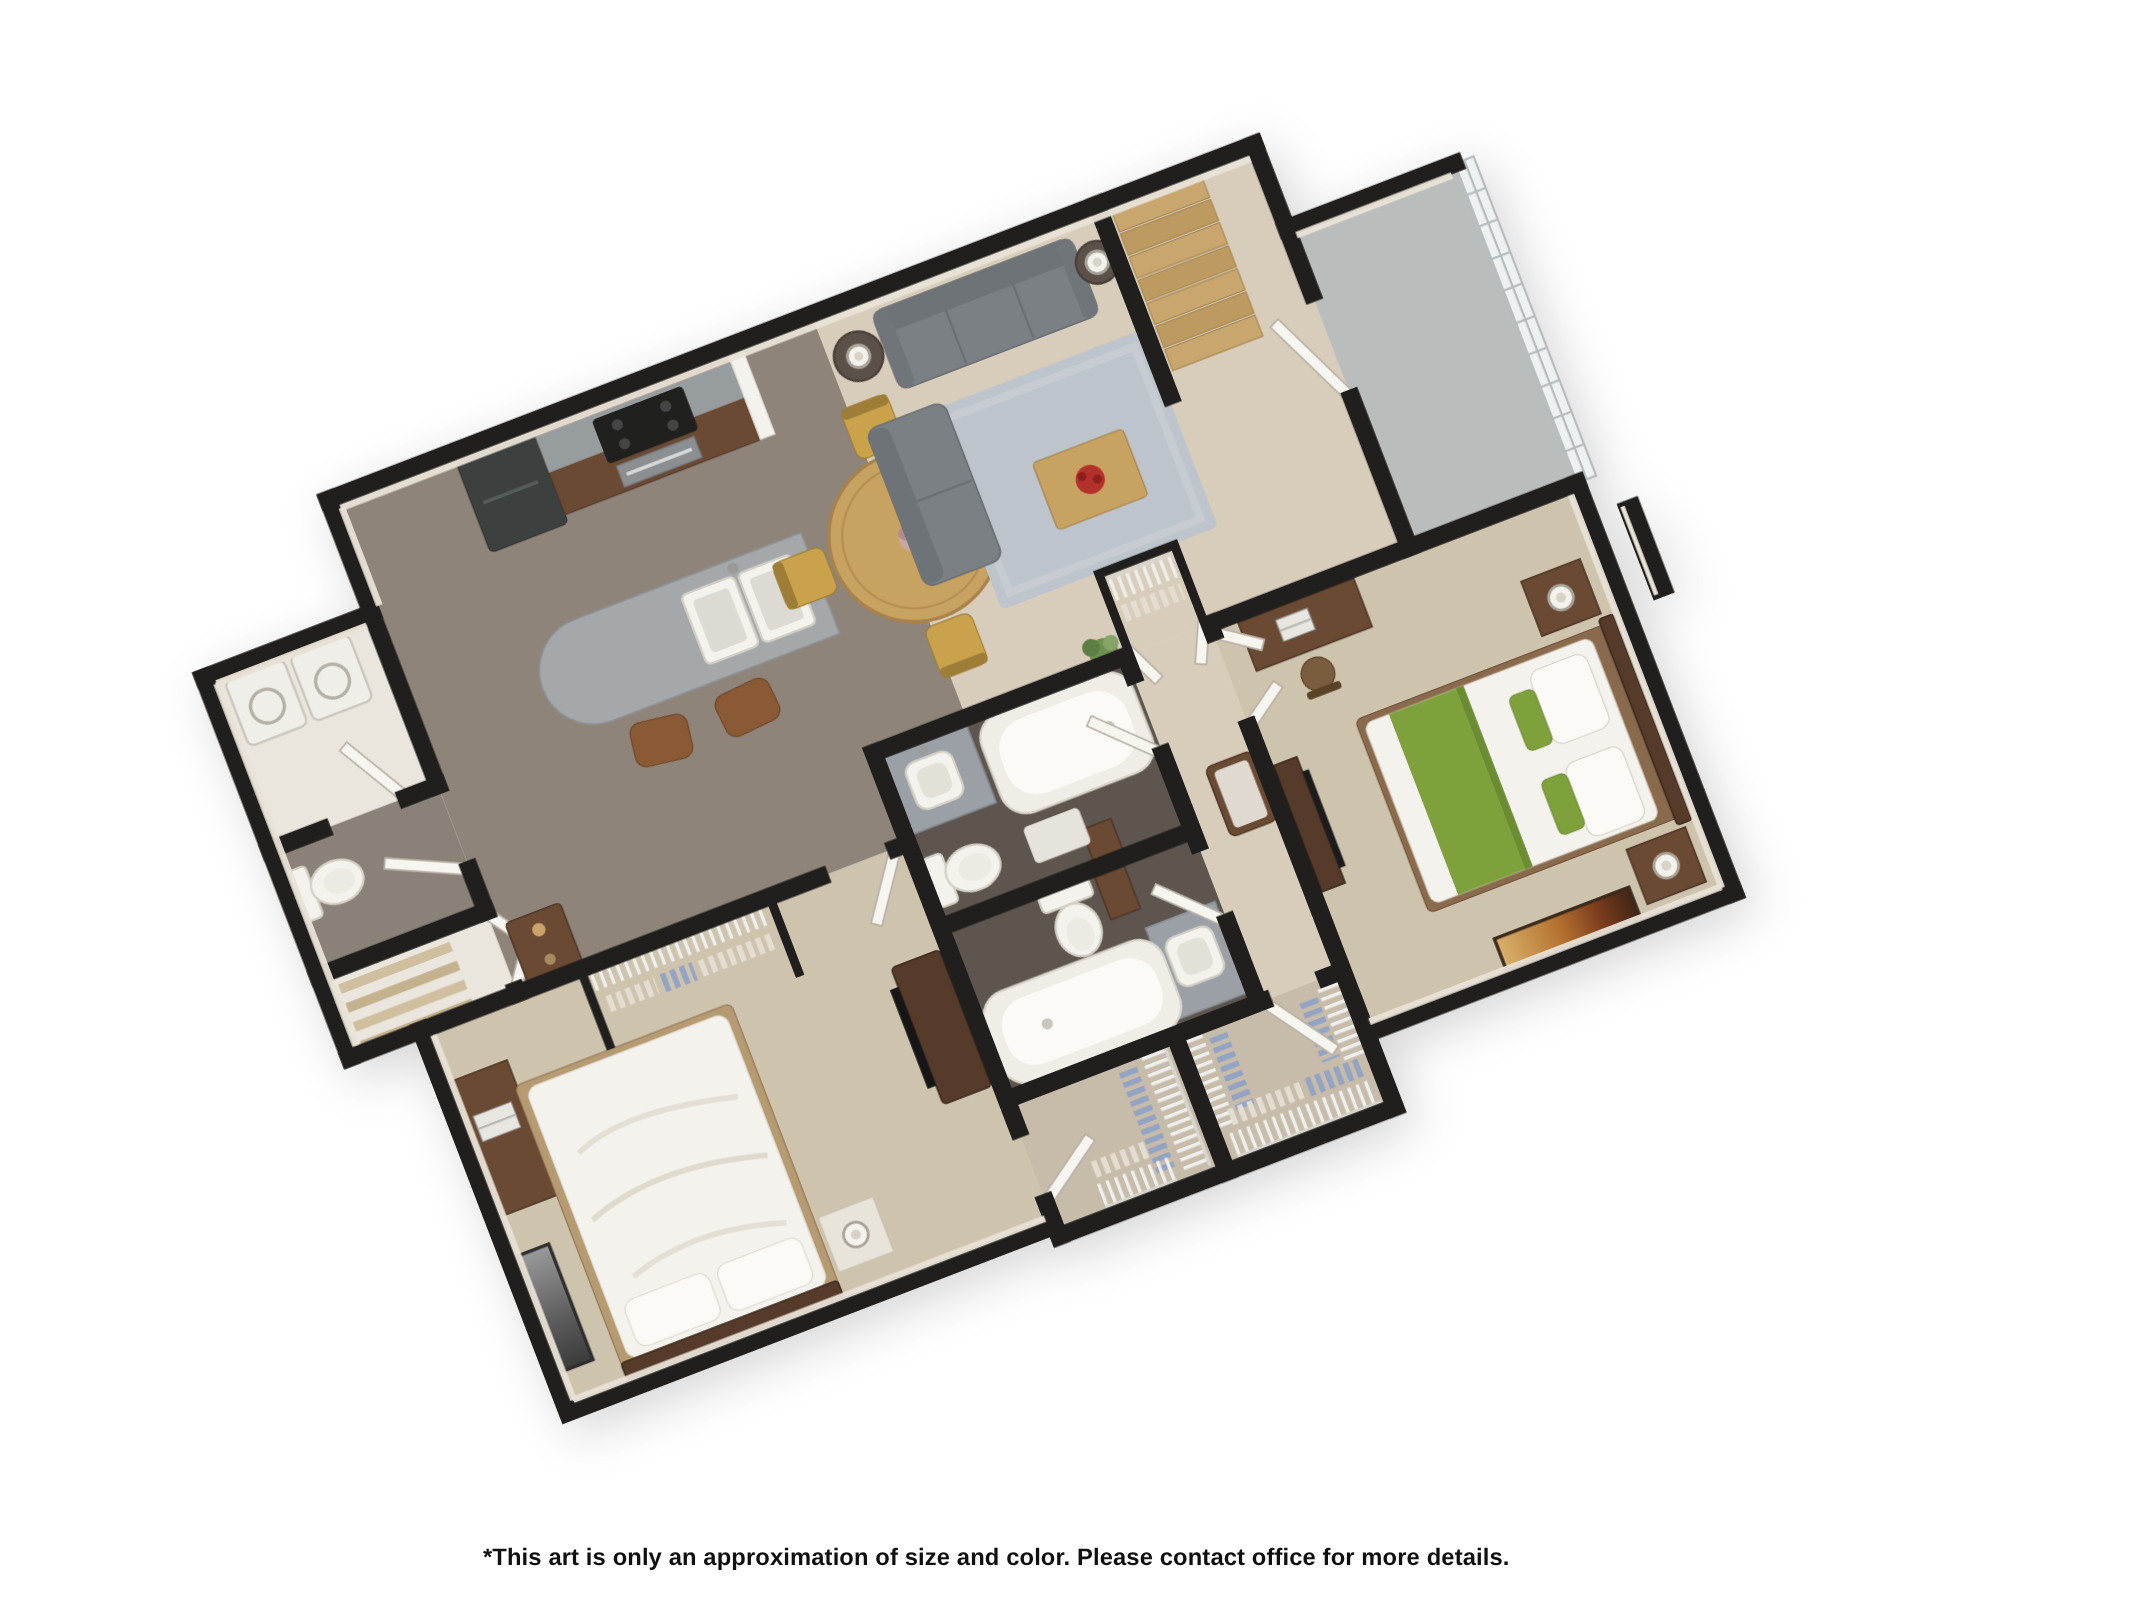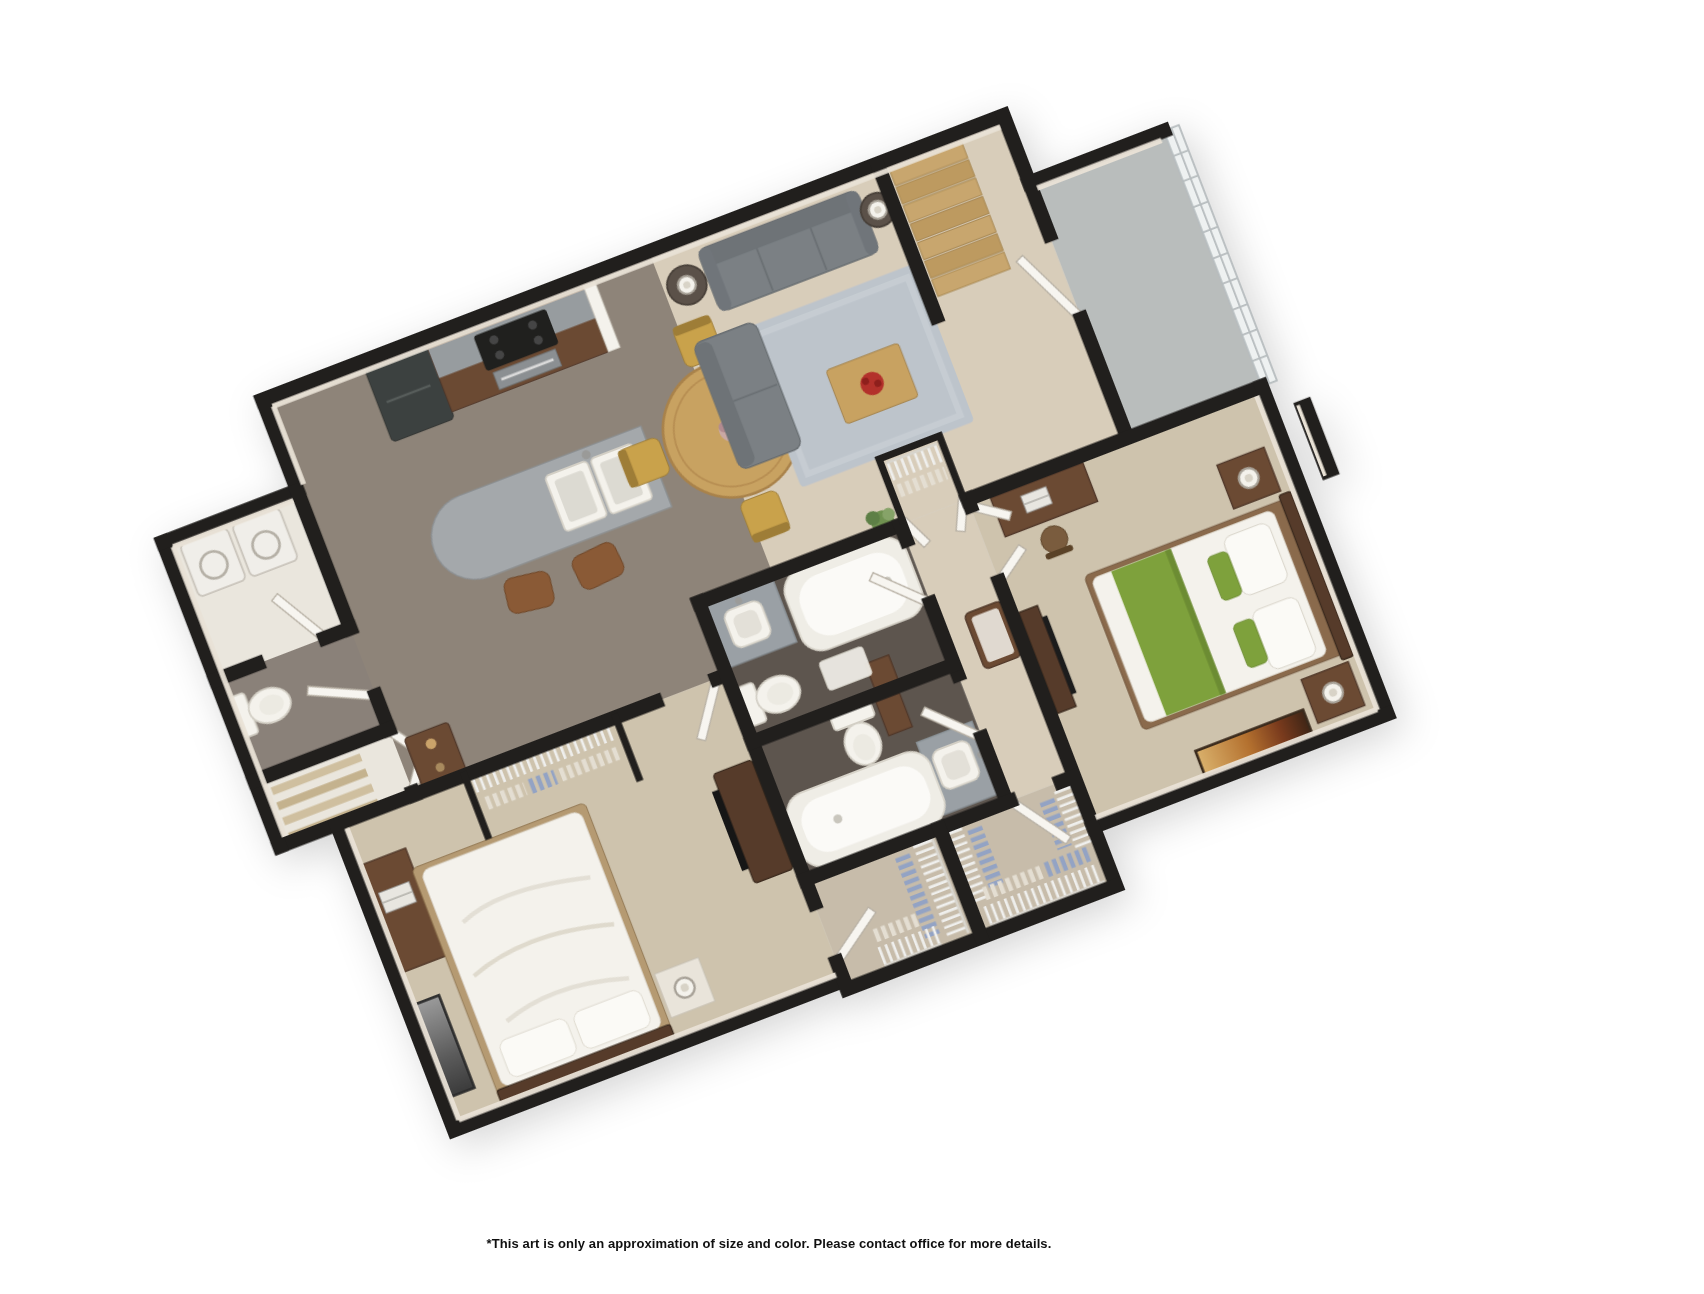--- a/index.html
+++ b/index.html
@@ -14,23 +14,23 @@
     position:absolute;
     left:145px;top:110px;
     width:1260px;height:990px;
     transform:rotate(-21deg) scale(0.9);
     transform-origin:50% 50%;
     filter:drop-shadow(6px 14px 22px rgba(0,0,0,0.16));
   }
   .plan-wrap svg{display:block;width:1260px;height:990px;overflow:visible;}
   .disclaimer{
     position:absolute;
-    left:769px;top:1236px;
+    left:797px;top:1236px;
     transform:translateX(-50%);
-    font-size:13px;font-weight:700;color:#101010;
+    font-size:19px;font-weight:700;color:#101010;
     letter-spacing:0.1px;white-space:nowrap;
   }
   
   .wall{fill:none;stroke:var(--wall);stroke-width:16;stroke-linecap:square}
   .wallthin{fill:none;stroke:var(--wall);stroke-width:8;stroke-linecap:square}
   .face{fill:none;stroke:var(--wall_face);stroke-width:6;stroke-linecap:butt;opacity:.95}
   .door{fill:var(--door_white);stroke:#b8b1a5;stroke-width:1.5}
   .shelf{stroke:var(--shelf_wire);stroke-width:22;stroke-dasharray:3 5;fill:none}
   .shelfedge{stroke:#d8d5cd;stroke-width:3;fill:none}
   .clothesb{stroke:var(--clothes_blue);stroke-width:17;stroke-dasharray:5 4;fill:none}

